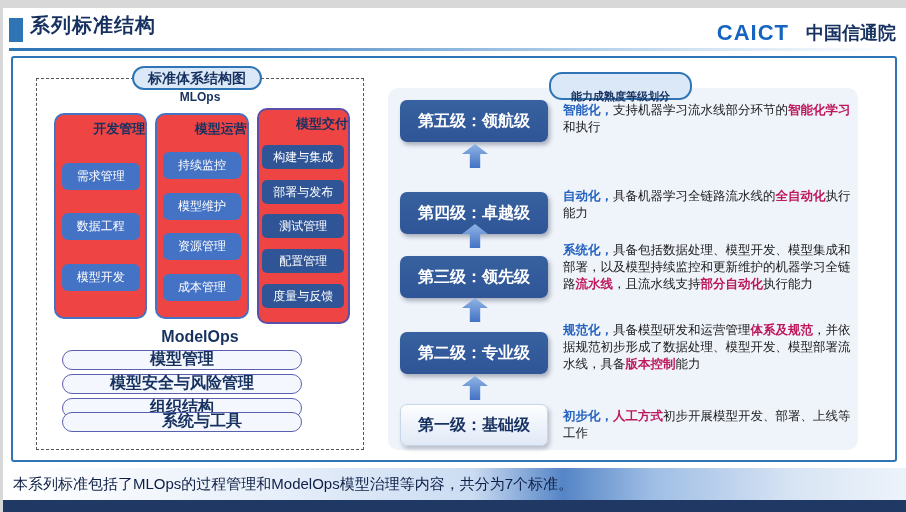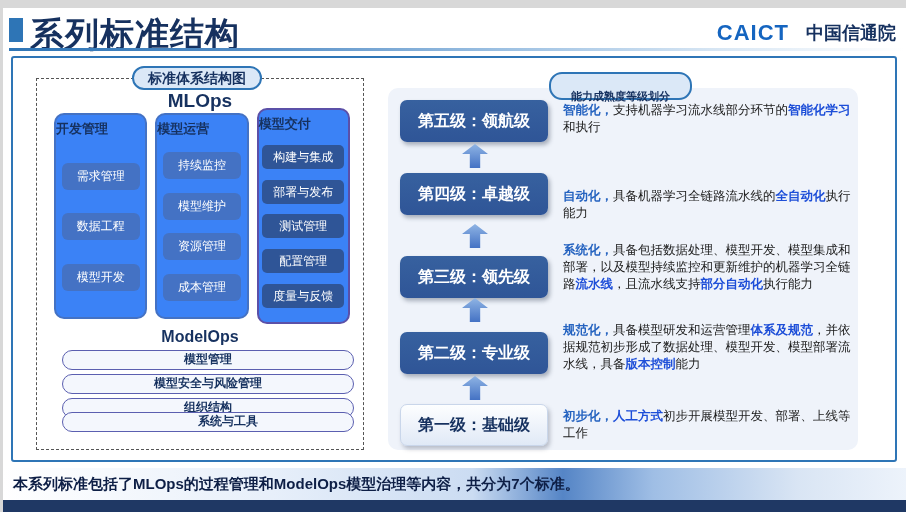--- a/index.html
+++ b/index.html
@@ -3,73 +3,73 @@
 <meta charset="utf-8">
 <style>
   * { margin:0; padding:0; box-sizing:border-box; }
   html,body { width:906px; height:512px; }
   body { background:#d8d8d8; font-family:"Liberation Sans","DejaVu Sans",sans-serif; position:relative; overflow:hidden; }
   .abs { position:absolute; }
   .slide { position:absolute; left:3px; top:8px; width:903px; height:504px; background:#ffffff; overflow:hidden; }
 
   
   .title-square { left:6px; top:10px; width:14px; height:24px; background:#2E75B6; }
-  .page-title { left:27px; top:4px; font-size:34px; font-weight:bold; color:#16315F; letter-spacing:1px; }
+  .page-title { left:27px; top:4px; font-size:20px; font-weight:bold; color:#16315F; letter-spacing:1px; }
   .title-rule { left:6px; top:40px; width:895px; height:3px;
     background:linear-gradient(90deg,#2E75B6 0%,#4F8AC4 25%,#9CC0E2 55%,#D9E7F4 80%,#ffffff 100%); }
   .logo { right:10px; top:12px; display:flex; align-items:center; gap:17px; }
   .logo-en { font-size:22px; font-weight:bold; color:#1565C0; letter-spacing:1px; }
   .logo-cn { font-size:18px; font-weight:bold; color:#16315F; }
 
   
   .main-box { left:8px; top:48px; width:886px; height:406px; border:2px solid #2E75B6; border-radius:3px; }
 
   
   .dashed-box { left:33px; top:70px; width:328px; height:372px; border:1px dashed #555; }
   .pill { background:#DBE8F7; border:2px solid #2E75B6; border-radius:13px; color:#16315F;
     font-weight:bold; text-align:center; height:24px; line-height:20px; }
   .badge1 { left:129px; top:58px; font-size:14px; padding:0 14px; }
   .badge2 { left:546px; top:64px; font-size:11px; padding:12px 20px; }
-  .mlops-title { left:33px; top:82px; width:328px; text-align:center; font-size:19px; font-weight:bold; color:#16315F; }
+  .mlops-title { left:33px; top:82px; width:328px; text-align:center; font-size:12px; font-weight:bold; color:#16315F; }
 
   .cols { left:51px; top:100px; width:296px; height:216px; display:flex; gap:8px; }
-  .col { flex:1; border:2px solid #4472C4; border-radius:10px; display:flex; flex-direction:column; align-items:flex-start; padding-top:4px; background:#3b82f6; }
+  .col { flex:1; border:2px solid #4472C4; border-radius:10px; display:flex; flex-direction:column; align-items:flex-end; padding-top:4px; background:#ef4444; }
   .col-side { height:206px; margin-top:5px; }
   .col-mid { height:216px; border-color:#5B50A8; }
   .col-title { font-size:13px; font-weight:bold; color:#16315F; line-height:20px; }
   .col-items { flex:1; width:100%; display:flex; flex-direction:column; justify-content:space-evenly; align-items:center; padding-bottom:3px; }
   .btn-blue { width:78px; height:27px; line-height:27px; background:#4472C4; color:#fff; font-size:12px; text-align:center; border-radius:6px; }
   .btn-dark { width:82px; height:24px; line-height:24px; background:#2F5597; color:#fff; font-size:12px; text-align:center; border-radius:5px; }
 
   .modelops-title { left:33px; top:320px; width:328px; text-align:center; font-size:16px; font-weight:bold; color:#16315F; }
-  .mo-bar { left:59px; width:292px; height:20px; border:1.5px solid #5B5FB0; border-radius:10px; background:#F4F7FD;
-    color:#16315F; font-weight:bold; font-size:12px; line-height:16px; text-align:center; }
+  .mo-bar { left:59px; width:240px; height:20px; border:1.5px solid #5B5FB0; border-radius:10px; background:#F4F7FD;
+    color:#16315F; font-weight:bold; font-size:16px; line-height:16px; text-align:center; }
   .mo1 { top:342px; } .mo2 { top:366px; } .mo3 { top:390px; } .mo4 { top:404px;padding-left:40px; }
 
   
   .right-bg { left:385px; top:80px; width:470px; height:362px; background:#EFF3FA; border-radius:10px; }
   .level-btn { left:397px; width:148px; height:42px; border-radius:7px; color:#fff; font-weight:bold; font-size:16px;
     display:flex; align-items:center; justify-content:center;
     background:linear-gradient(180deg,#37619F,#2F5597); box-shadow:2px 3px 4px rgba(80,90,110,.45); }
   .level-btn.light { background:linear-gradient(180deg,#FDFEFF,#E0E9F6); color:#16315F; border:1px solid #C9D6EA;
     box-shadow:2px 3px 4px rgba(80,90,110,.35); }
-  .b5 { top:92px; } .b4 { top:165px; } .b3 { top:248px; } .b2 { top:324px; } .b1 { top:396px; }
+  .b5 { top:92px; } .b4 { top:184px; } .b3 { top:248px; } .b2 { top:324px; } .b1 { top:396px; }
   .level-desc { left:560px; width:294px; font-size:12.5px; line-height:17px; color:#1a1a1a; }
   .d5 { top:94px; } .d4 { top:180px; } .d3 { top:234px; } .d2 { top:314px; } .d1 { top:400px; }
   .seg-kw { color:#2563C0; font-weight:bold; }
-  .seg-b { color:#1d4ed8; font-weight:bold; }
+  .seg-b { color:#be185d; font-weight:bold; }
   .uarrow { left:459px; width:26px; height:24px;
     background:linear-gradient(180deg,#8FB4E4,#4472C4);
     clip-path:polygon(50% 0,100% 42%,70% 42%,70% 100%,30% 100%,30% 42%,0 42%); }
   .a1 { top:136px; } .a2 { top:216px; } .a3 { top:290px; } .a4 { top:368px; }
 
   
   .footer-band { left:0; top:460px; width:903px; height:32px; display:flex; align-items:center; padding-left:10px;
     background:linear-gradient(90deg,#FFFFFF 0%,#E7EFFA 30%,#CBDCF2 52%,#5585C6 62%,#9FBEE5 72%,#D9E5F4 88%,#EDF3FB 100%); }
-  .footer-text { font-size:15px; font-weight:bold; color:#0E1F46; }
+  .footer-text { font-size:15px; font-weight:normal; color:#0E1F46; }
   .bottom-bar { left:0; top:492px; width:903px; height:12px; background:#1F3864; }
 </style>
 </head>
 <body>
 
 <div class="slide">
 
   <div class="abs title-square"></div>
   <div class="abs page-title">系列标准结构</div>
   <div class="abs title-rule"></div>

